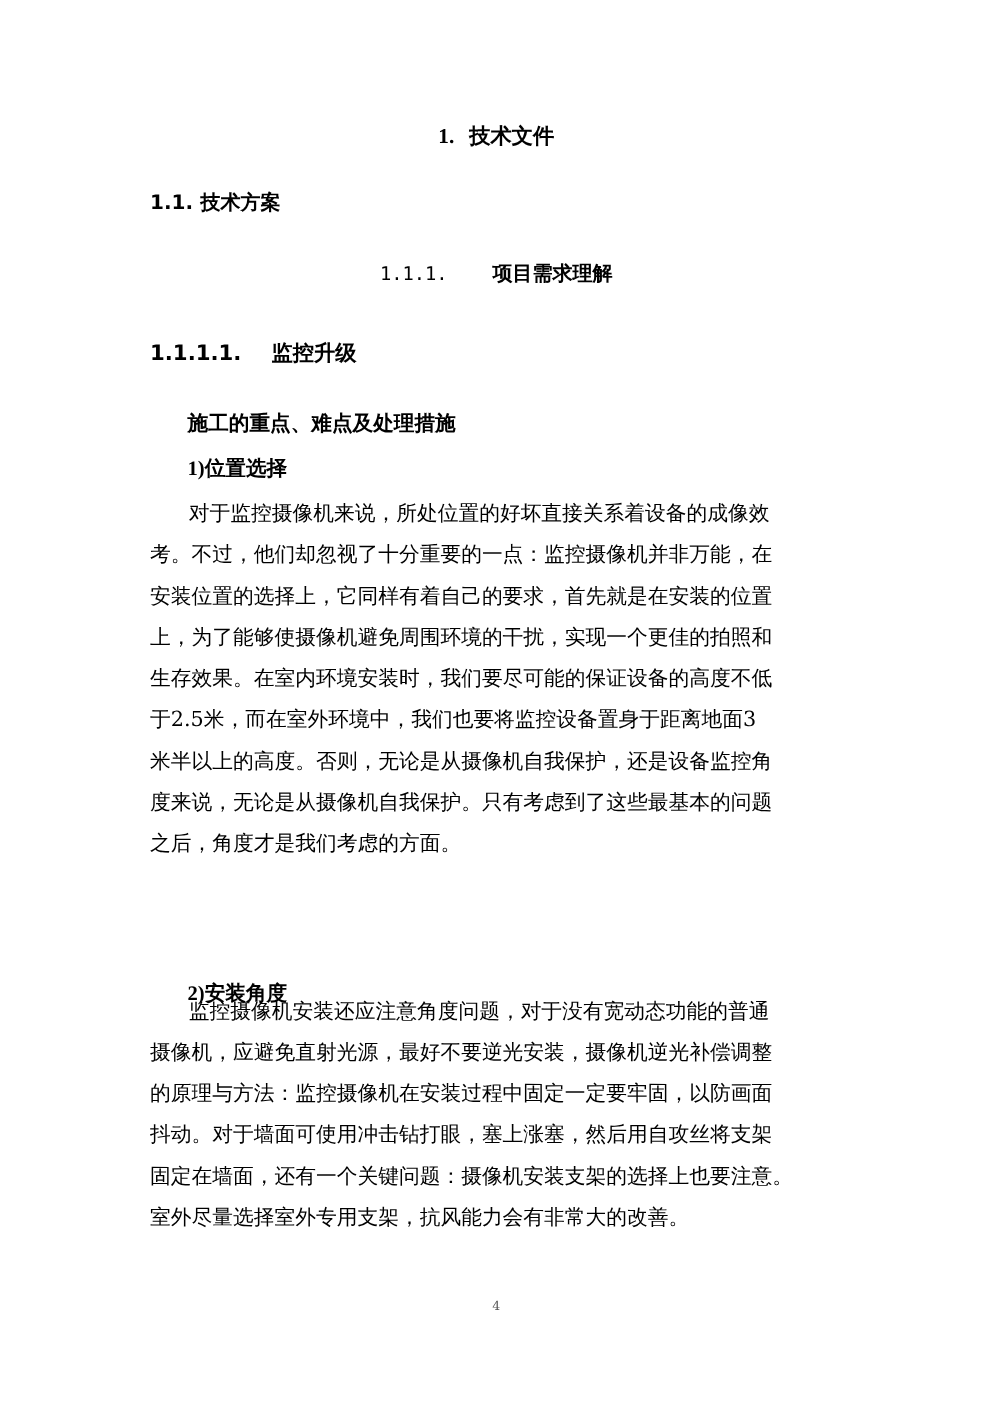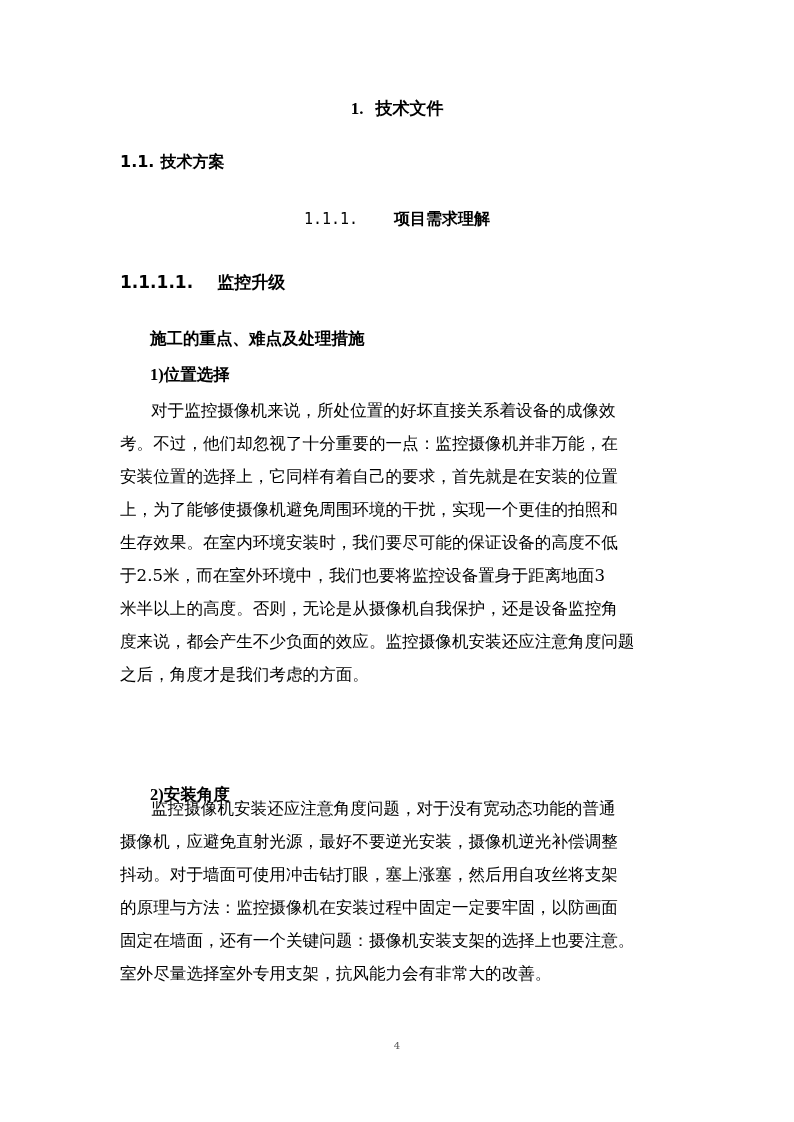--- a/index.html
+++ b/index.html
@@ -54,29 +54,29 @@
   <div class="subhead" style="top:364px;">1)位置选择</div>
 
   <div class="para" style="top:394px;">
     <span class="line first">对于监控摄像机来说，所处位置的好坏直接关系着设备的成像效</span>
     <span class="line">考。不过，他们却忽视了十分重要的一点：监控摄像机并非万能，在</span>
     <span class="line">安装位置的选择上，它同样有着自己的要求，首先就是在安装的位置</span>
     <span class="line">上，为了能够使摄像机避免周围环境的干扰，实现一个更佳的拍照和</span>
     <span class="line">生存效果。在室内环境安装时，我们要尽可能的保证设备的高度不低</span>
     <span class="line">于2.5米，而在室外环境中，我们也要将监控设备置身于距离地面3</span>
     <span class="line">米半以上的高度。否则，无论是从摄像机自我保护，还是设备监控角</span>
-    <span class="line">度来说，都会产生不少负面的效应。监控摄像机安装还应注意角度问题</span>
+    <span class="line">度来说，无论是从摄像机自我保护。只有考虑到了这些最基本的问题</span>
     <span class="line">之后，角度才是我们考虑的方面。</span>
   </div>
 
   <div class="subhead" style="top:784px;">2)安装角度</div>
 
   <div class="para" style="top:792px;">
     <span class="line first">监控摄像机安装还应注意角度问题，对于没有宽动态功能的普通</span>
     <span class="line">摄像机，应避免直射光源，最好不要逆光安装，摄像机逆光补偿调整</span>
+    <span class="line">的原理与方法：监控摄像机在安装过程中固定一定要牢固，以防画面</span>
     <span class="line">抖动。对于墙面可使用冲击钻打眼，塞上涨塞，然后用自攻丝将支架</span>
-    <span class="line">的原理与方法：监控摄像机在安装过程中固定一定要牢固，以防画面</span>
     <span class="line">固定在墙面，还有一个关键问题：摄像机安装支架的选择上也要注意。</span>
     <span class="line">室外尽量选择室外专用支架，抗风能力会有非常大的改善。</span>
   </div>
 
   <div class="pagenum">4</div>
 </div>
 
 </body></html>

